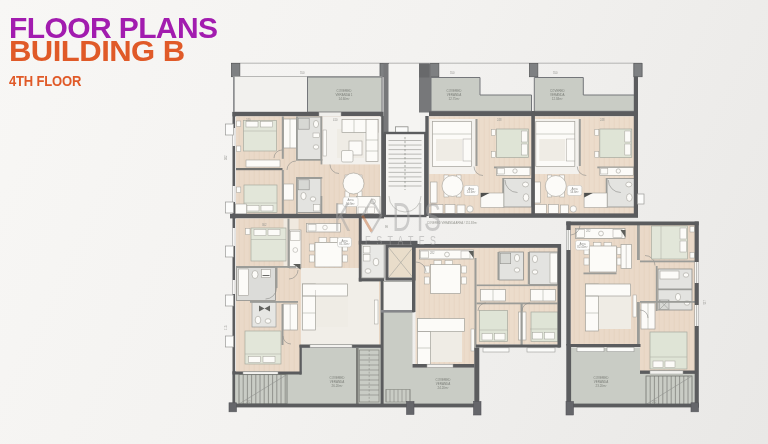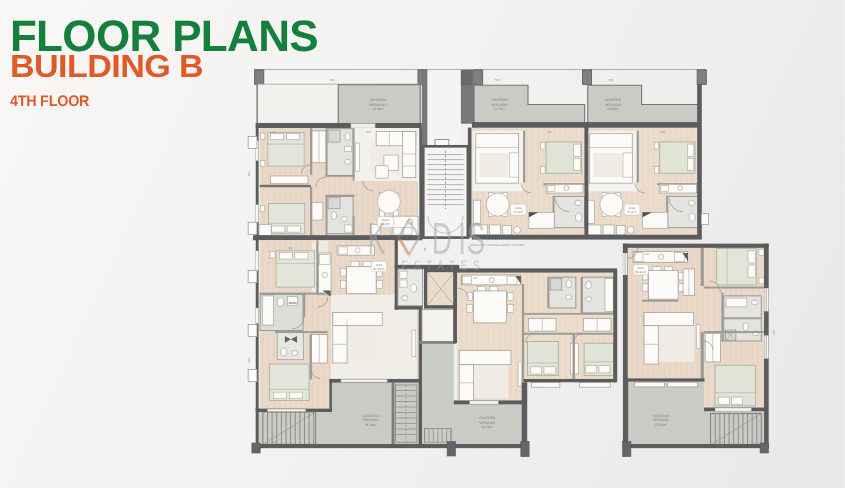--- a/index.html
+++ b/index.html
@@ -1,20 +1,20 @@
 <!DOCTYPE html>
 <html><head>
 <meta charset="utf-8">
 <style>
   html,body{margin:0;padding:0;}
   body{width:768px;height:444px;overflow:hidden;
        background:linear-gradient(115deg,#f8f7f5 0%,#f3f2f0 45%,#e9e8e6 100%);
        font-family:"Liberation Sans",sans-serif;position:relative;}
   .title{position:absolute;left:9px;top:12.5px;line-height:1;}
-  .t1{font-weight:bold;font-size:40px;color:#15803d;letter-spacing:-0.6px;transform:scaleX(1.0);transform-origin:left top;}
+  .t1{font-weight:bold;font-size:30px;color:#a21caf;letter-spacing:-0.6px;transform:scaleX(1.0);transform-origin:left top;}
   .t2{font-weight:bold;font-size:29px;color:#e05a28;letter-spacing:-0.5px;margin-top:-6px;transform:scaleX(1.07);transform-origin:left top;}
   .t3{font-weight:bold;font-size:14px;color:#e05a28;margin-top:8px;letter-spacing:-0.2px;transform:scaleX(0.93);transform-origin:left top;}
   svg{position:absolute;left:0;top:0;filter:blur(0.22px);}
   text{font-family:"Liberation Sans",sans-serif;}
 </style>
 </head>
 <body>
 
 <div class="title">
 

